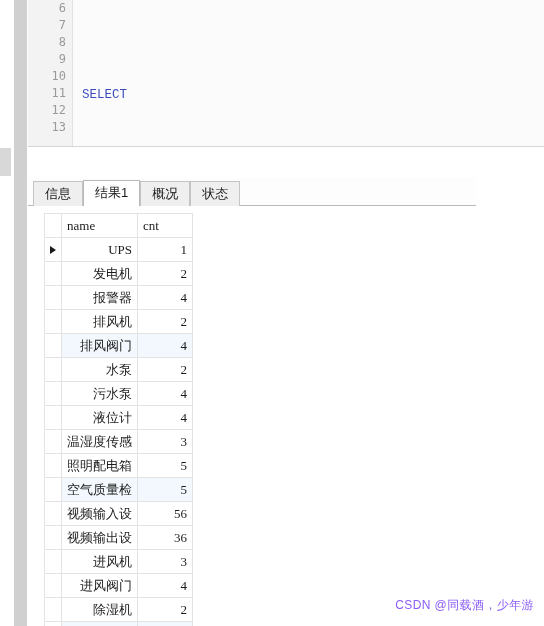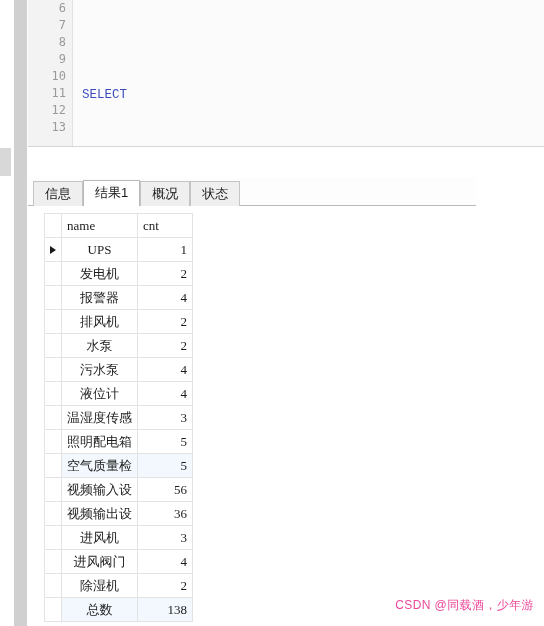--- a/index.html
+++ b/index.html
@@ -160,31 +160,31 @@
     position: relative;
   }
   td.mark .arrow {
     display: block;
     width: 0; height: 0;
     border-left: 6px solid #1a1a1a;
     border-top: 4px solid transparent;
     border-bottom: 4px solid transparent;
     margin: 0 auto;
   }
-  td.name { text-align: center; }
+  td.name { text-align: right; }
   td.cnt  { text-align: right; padding-right: 6px; }
   tr.alt td.name, tr.alt td.cnt { background: #f2f8fd; }
 
   
   #watermark {
     position: absolute;
     right: 10px;
     bottom: 12px;
     font-size: 12px;
-    color: #ec4899;
+    color: #8b5cf6;
     font-family: "Liberation Sans", "DejaVu Sans", sans-serif;
     letter-spacing: 0.4px;
     white-space: nowrap;
   }
 </style>
 </head>
 <body>
 
 <div id="left-pale-block"></div>
 <div id="left-scroll-rail"></div>
@@ -256,20 +256,25 @@
         <tr>
           <td class="mark"></td>
           <td class="name">报警器</td>
           <td class="cnt">4</td>
         </tr>
         <tr>
           <td class="mark"></td>
           <td class="name">排风机</td>
           <td class="cnt">2</td>
         </tr>
+        <tr class="alt">
+          <td class="mark"></td>
+          <td class="name">排风阀门</td>
+          <td class="cnt">4</td>
+        </tr>
         <tr>
           <td class="mark"></td>
           <td class="name">水泵</td>
           <td class="cnt">2</td>
         </tr>
         <tr>
           <td class="mark"></td>
           <td class="name">污水泵</td>
           <td class="cnt">4</td>
         </tr>

